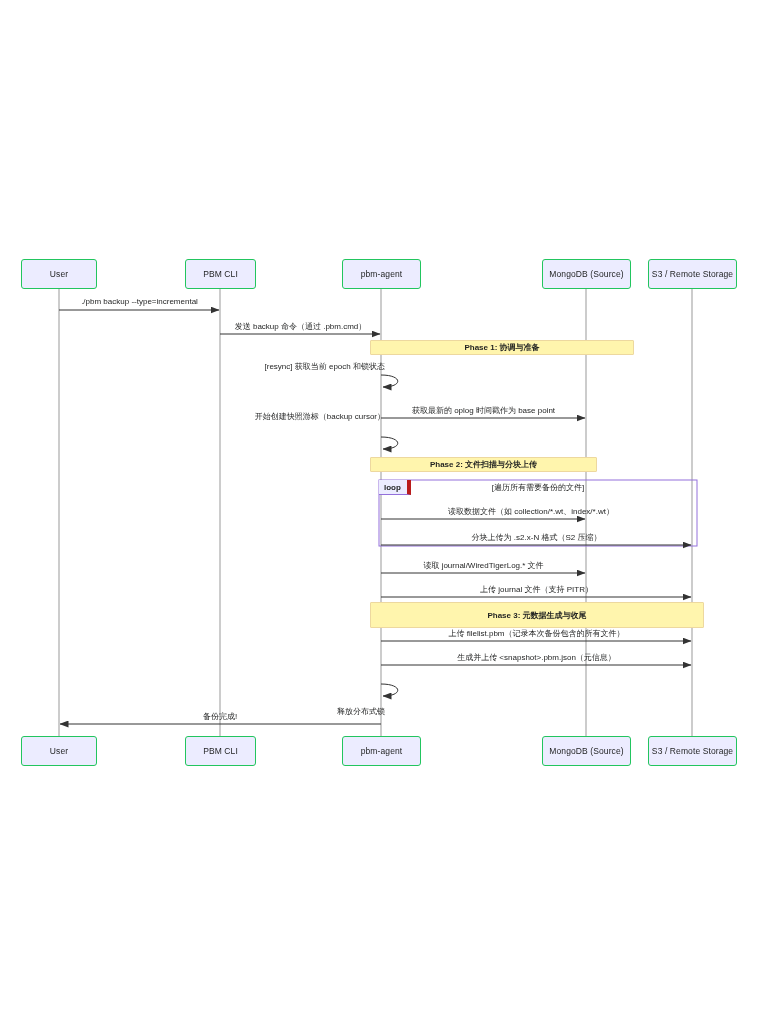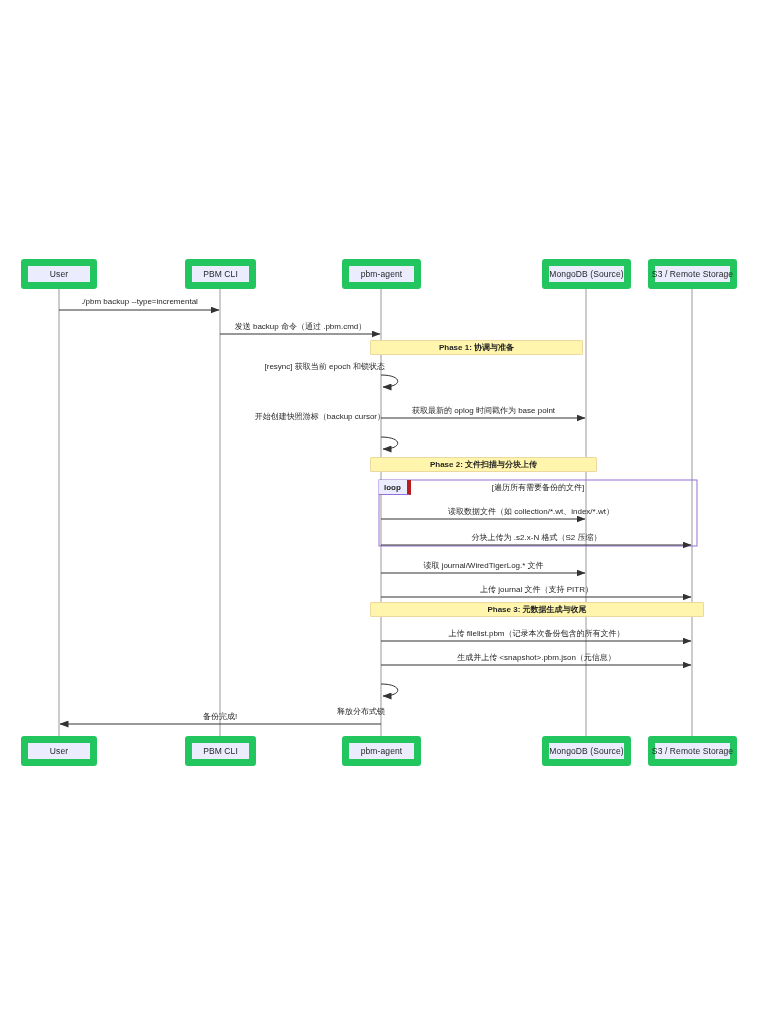--- a/index.html
+++ b/index.html
@@ -22,21 +22,21 @@
   svg#seq-svg {
     position: absolute;
     left: 0;
     top: 0;
     width: 759px;
     height: 1024px;
   }
   .actor-box {
     position: absolute;
     background: #ECECFF;
-    border: 7px solid #22c55e;
+    border: 1px solid #22c55e;
     border-radius: 3px;
     display: flex;
     align-items: center;
     justify-content: center;
     box-sizing: border-box;
   }
   .actor-label {
     font-size: 8.5px;
     color: #1f2020;
     white-space: nowrap;
@@ -159,27 +159,27 @@
         <span class="actor-label">pbm-agent</span>
       </div>
       <div class="actor-box" style="left: 542px; top: 736px; width: 89px; height: 30px;">
         <span class="actor-label">MongoDB (Source)</span>
       </div>
       <div class="actor-box" style="left: 648px; top: 736px; width: 89px; height: 30px;">
         <span class="actor-label">S3 / Remote Storage</span>
       </div>
     </div>
   <div id="phases">
-      <div class="phase-bar" style="left: 370px; top: 340px; width: 213px; height: 15px;">
+      <div class="phase-bar" style="left: 370px; top: 340px; width: 264px; height: 15px;">
         <span class="phase-label">Phase 1: 协调与准备</span>
       </div>
       <div class="phase-bar" style="left: 370px; top: 457px; width: 227px; height: 15px;">
         <span class="phase-label">Phase 2: 文件扫描与分块上传</span>
       </div>
-      <div class="phase-bar" style="left: 370px; top: 602px; width: 334px; height: 15px;">
+      <div class="phase-bar" style="left: 370px; top: 602px; width: 334px; height: 26px;">
         <span class="phase-label">Phase 3: 元数据生成与收尾</span>
       </div>
     </div>
   <div id="labels">
       <div class="msg-label" style="left: 139.5px; top: 297px;">./pbm backup --type=incremental</div>
       <div class="msg-label" style="left: 300.5px; top: 321px;">发送 backup 命令（通过 .pbm.cmd）</div>
       <div class="msg-label left-anchor" style="left: 385px; top: 361px; transform: translateX(-100%);">[resync] 获取当前 epoch 和锁状态</div>
       <div class="msg-label" style="left: 483.5px; top: 405px;">获取最新的 oplog 时间戳作为 base point</div>
       <div class="msg-label left-anchor" style="left: 385px; top: 411px; transform: translateX(-100%);">开始创建快照游标（backup cursor）</div>
       <div class="msg-label" style="left: 507px; top: 506px; margin-left: 24px;">读取数据文件（如 collection/*.wt、index/*.wt）</div>

